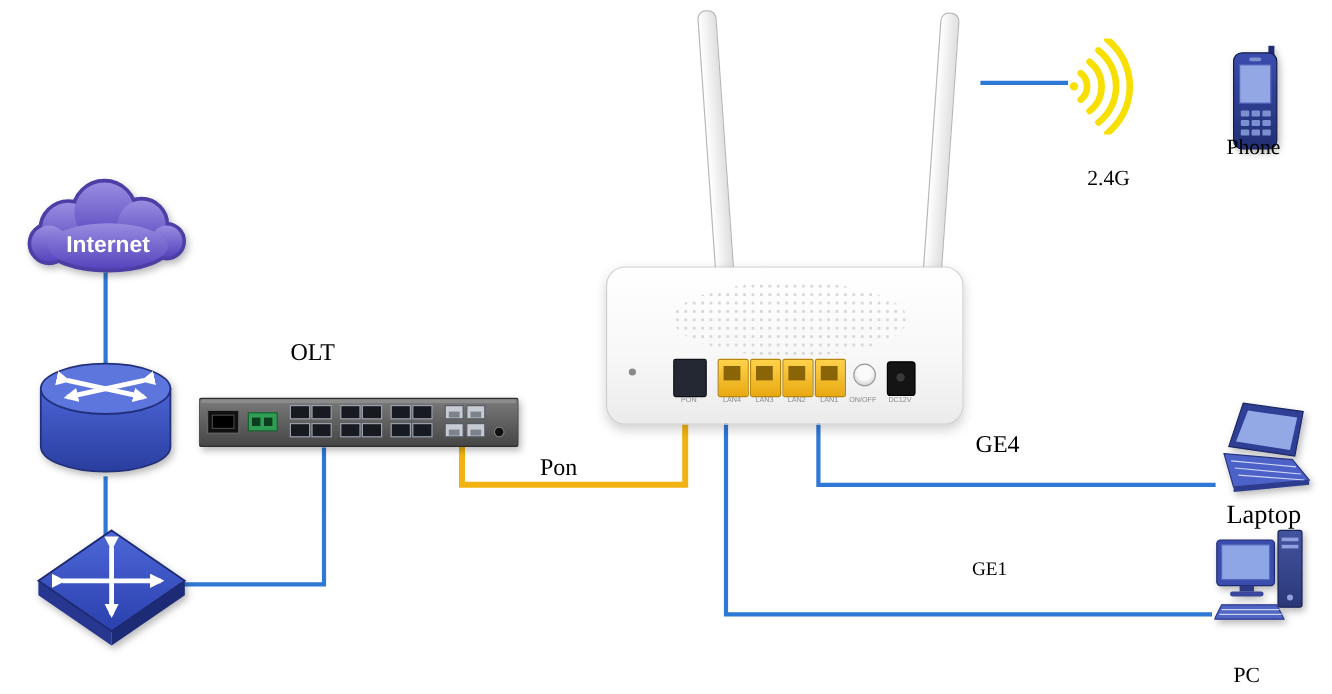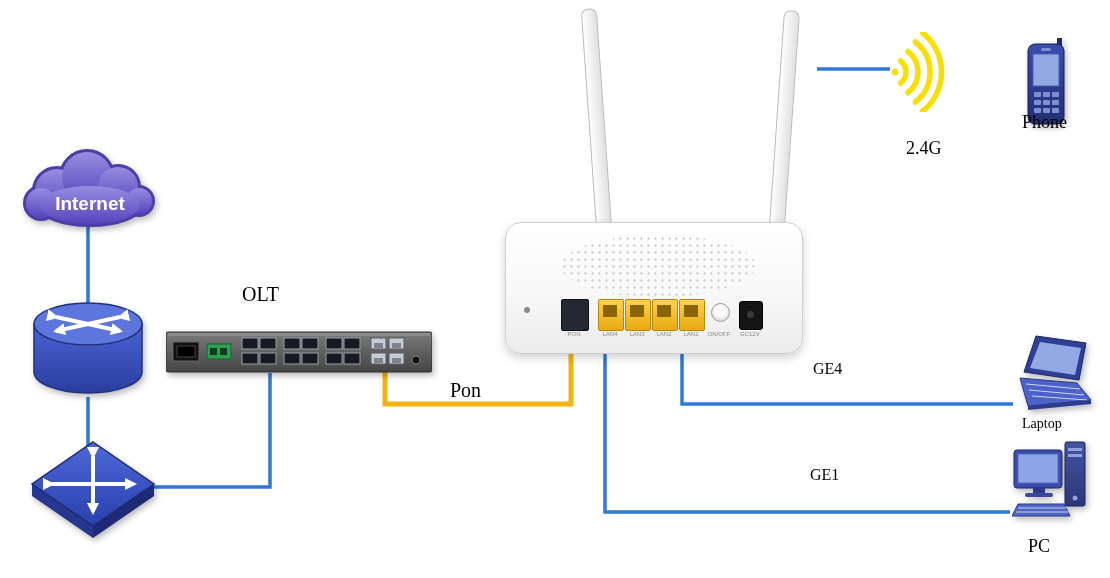--- a/index.html
+++ b/index.html
@@ -245,18 +245,18 @@
     <g stroke="#c8d2f0" stroke-width="1">
       <line x1="6" y1="68" x2="54" y2="68"></line>
         <line x1="4" y1="72" x2="56" y2="72"></line>
     </g>
   </svg>
 
   <div class="label" style="left:242px;top:283px;font-size:20px;">OLT</div>
   <div class="label" style="left:450px;top:379px;font-size:20px;">Pon</div>
   <div class="label" style="left:906px;top:90px;font-size:18px;margin-top:48px;">2.4G</div>
   <div class="label" style="left:1022px;top:112px;font-size:18px;">Phone</div>
-  <div class="label" style="left:813px;top:360px;font-size:16px;">GE4</div>
-  <div class="label" style="left:1022px;top:416px;font-size:14px;">Laptop</div>
+  <div class="label" style="left:813px;top:360px;font-size:20px;">GE4</div>
+  <div class="label" style="left:1022px;top:416px;font-size:22px;">Laptop</div>
   <div class="label" style="left:810px;top:466px;font-size:16px;">GE1</div>
-  <div class="label" style="left:1028px;top:536px;font-size:18px;">PC</div>
+  <div class="label" style="left:1028px;top:552px;font-size:18px;">PC</div>
 
 </div>
 
 </body></html>

